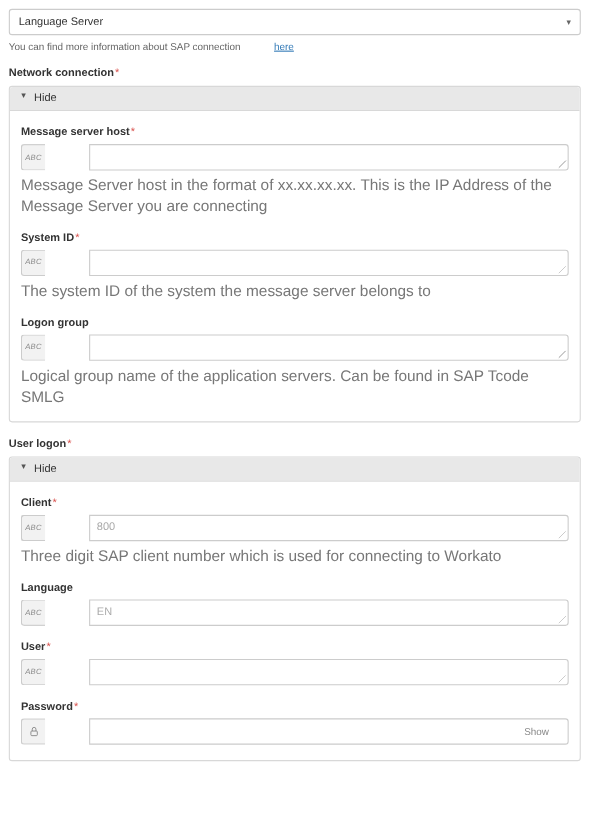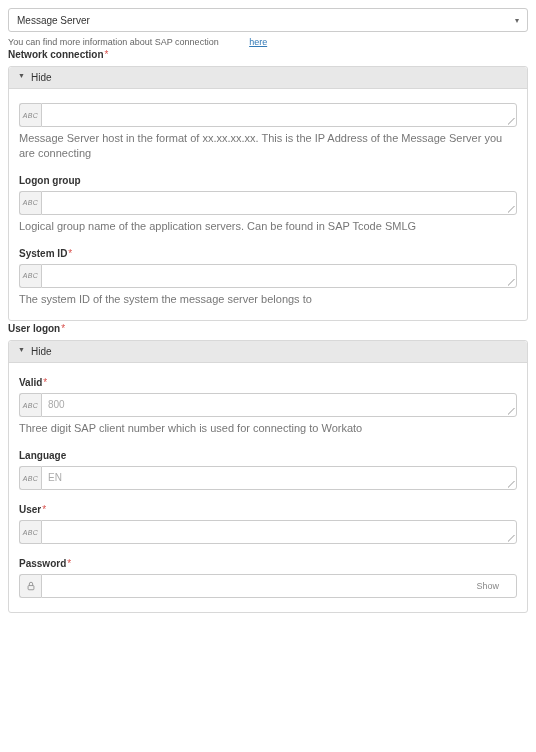--- a/index.html
+++ b/index.html
@@ -39,21 +39,21 @@
     font-size: 8px;
     color: #666;
   }
   .info-text {
     font-size: 9px;
     color: #666;
     margin-top: 5px;
   }
   .info-text a { color: #337ab7; text-decoration: underline; padding-left: 28px; }
   .section {
-    margin-top: 2px;
+    margin-top: 14px;
   }
   .section-label {
     font-size: 10px;
     font-weight: 600;
     margin-bottom: 6px;
   }
   .section-label .req { color: #d9534f; margin-left:1px; font-weight:400;}
   .section-panel {
     border: 1px solid #d8d8d8;
     border-radius: 3px;
@@ -72,20 +72,21 @@
   }
   .section-header .tri { font-size: 7px; color: #555; }
   .section-body {
     padding: 14px 10px 14px 10px;
   }
   .form-row { margin-bottom: 14px; }
   .form-row:last-child { margin-bottom: 0; }
   .input-group {
     display: flex;
     height: 24px;
+    gap: 40px;
   }
   .input-prefix {
     width: 22px;
     border: 1px solid #ccc;
     border-right: none;
     background: #f2f2f2;
     display: flex;
     align-items: center;
     justify-content: center;
     font-size: 7px;
@@ -112,109 +113,112 @@
     background-repeat: no-repeat;
     background-position: right bottom;
     background-size: 8px 8px;
   }
   .text-input.password {
     background-image: none;
     padding-right: 34px;
   }
   .text-input::placeholder { color: #aaa; }
   .help-text {
-    font-size: 11px;
+    font-size: 14px;
     color: #777;
     margin-top: 4px;
     line-height: 1.35;
   }
   .password-wrap { position: relative; flex: 1; display: flex; }
   .show-toggle {
     position: absolute;
     right: 18px;
     top: 50%;
     transform: translateY(-50%);
     font-size: 9px;
     color: #888;
     cursor: pointer;
   }
 </style>
 </head>
 <body>
 
 <div class="form-row" style="margin-bottom:0;">
   <div class="select-wrap">
-    <span>Message Server</span>
+    <span>Language Server</span>
     <span class="caret">▾</span>
   </div>
   <div class="info-text">
     <span>You can find more information about SAP connection </span><a href="#">here</a>
   </div>
 </div>
 
 <div class="section">
   <div class="section-label">
     <span>Network connection</span><span class="req">*</span>
   </div>
   <div class="section-panel">
     <div class="section-header">
       <span class="tri">▼</span>
       <span>Hide</span>
     </div>
     <div class="section-body">
 
       <div class="form-row">
+        <label class="field-label">
+          <span>Message server host</span><span class="req">*</span>
+        </label>
         <div class="input-group">
           <div class="input-prefix">ABC</div>
           <input class="text-input" type="text" style="">
         </div>
         <div class="help-text">Message Server host in the format of xx.xx.xx.xx. This is the IP Address of the Message Server you are connecting</div>
       </div>
 
       <div class="form-row">
         <label class="field-label">
+          <span>System ID</span><span class="req">*</span>
+        </label>
+        <div class="input-group">
+          <div class="input-prefix">ABC</div>
+          <input class="text-input" type="text" style="">
+        </div>
+        <div class="help-text">The system ID of the system the message server belongs to</div>
+      </div>
+
+      <div class="form-row">
+        <label class="field-label">
           <span>Logon group</span>
         </label>
         <div class="input-group">
           <div class="input-prefix">ABC</div>
           <input class="text-input" type="text" style="">
         </div>
         <div class="help-text">Logical group name of the application servers. Can be found in SAP Tcode SMLG</div>
-      </div>
-
-      <div class="form-row">
-        <label class="field-label">
-          <span>System ID</span><span class="req">*</span>
-        </label>
-        <div class="input-group">
-          <div class="input-prefix">ABC</div>
-          <input class="text-input" type="text" style="">
-        </div>
-        <div class="help-text">The system ID of the system the message server belongs to</div>
       </div>
 
 
     </div>
   </div>
 </div>
 
 <div class="section">
   <div class="section-label">
     <span>User logon</span><span class="req">*</span>
   </div>
   <div class="section-panel">
     <div class="section-header">
       <span class="tri">▼</span>
       <span>Hide</span>
     </div>
     <div class="section-body">
 
       <div class="form-row">
         <label class="field-label">
-          <span>Valid</span><span class="req">*</span>
+          <span>Client</span><span class="req">*</span>
         </label>
         <div class="input-group">
           <div class="input-prefix">ABC</div>
           <input class="text-input" type="text" placeholder="800" style="">
         </div>
         <div class="help-text">Three digit SAP client number which is used for connecting to Workato</div>
       </div>
 
       <div class="form-row">
         <label class="field-label">

